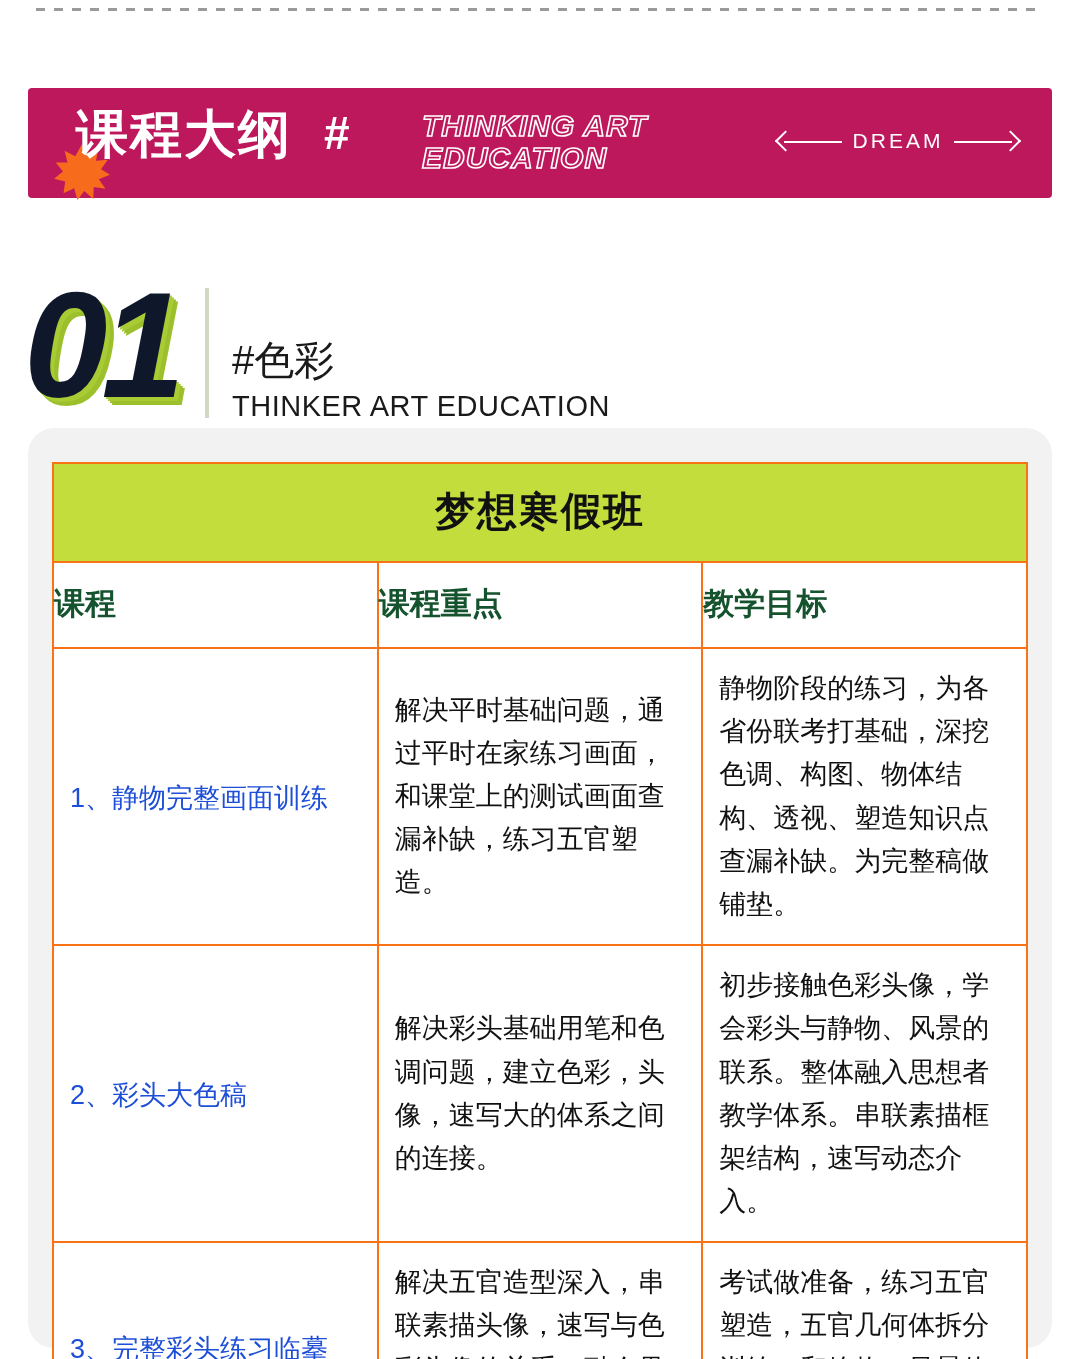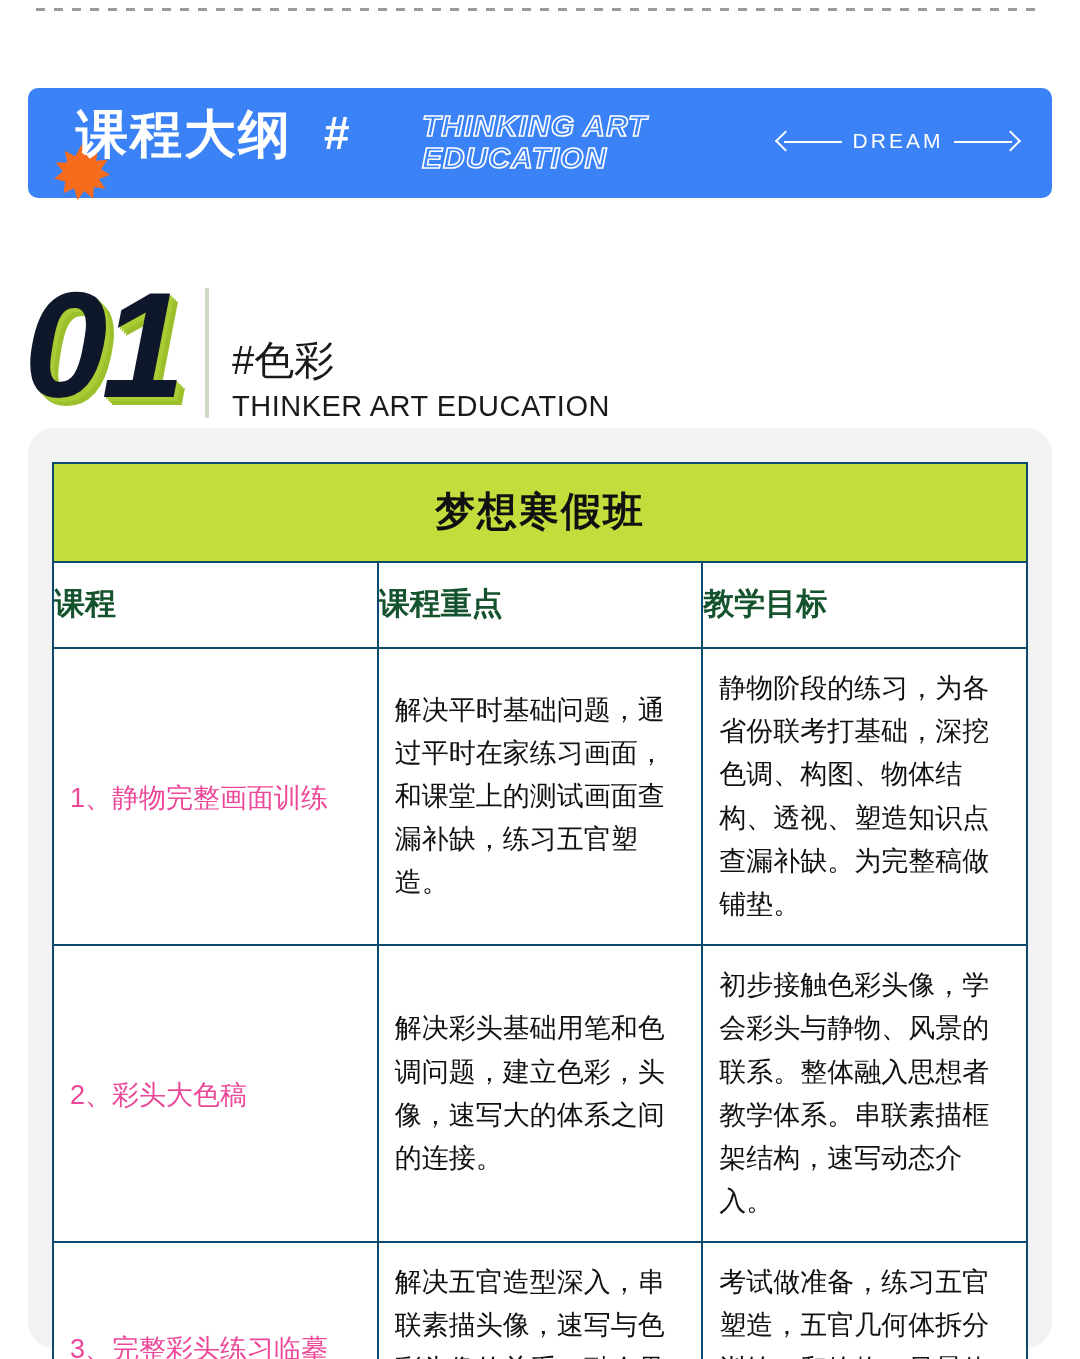--- a/index.html
+++ b/index.html
@@ -29,22 +29,22 @@
     );
   }
 
   
   .banner {
     position: absolute;
     top: 88px;
     left: 28px;
     width: 1024px;
     height: 110px;
-    background: #3b82f6;
-    border-radius: 10px;
+    background: #be185d;
+    border-radius: 4px;
   }
   .banner-title {
     position: absolute;
     left: 48px;
     top: 20px;
     font-size: 52px;
     font-weight: bold;
     color: #ffffff;
     letter-spacing: 2px;
     line-height: 1;
@@ -189,42 +189,42 @@
     top: 462px;
     width: 976px;
   }
   table {
     border-collapse: collapse;
     width: 100%;
     background: #ffffff;
     table-layout: fixed;
   }
   td, th {
-    border: 2px solid #0c4a6e;
+    border: 2px solid #f97316;
     vertical-align: middle;
   }
   .tbl-title {
     background: #c3dd3d;
     text-align: center;
     font-size: 40px;
     font-weight: bold;
     color: #111111;
     padding: 20px 0 22px;
     letter-spacing: 2px;
   }
   .col-head {
     text-align: left;
     font-size: 31px;
     font-weight: bold;
     color: #14532d;
     padding: 20px 0 22px;
   }
   .cell-course {
     font-size: 27px;
-    color: #ec4899;
+    color: #1d4ed8;
     padding: 18px 14px 14px 16px;
     line-height: 1.55;
     text-align: left;
   }
   .cell-body {
     font-size: 27px;
     color: #111111;
     padding: 18px 16px;
     line-height: 1.6;
     text-align: left;

